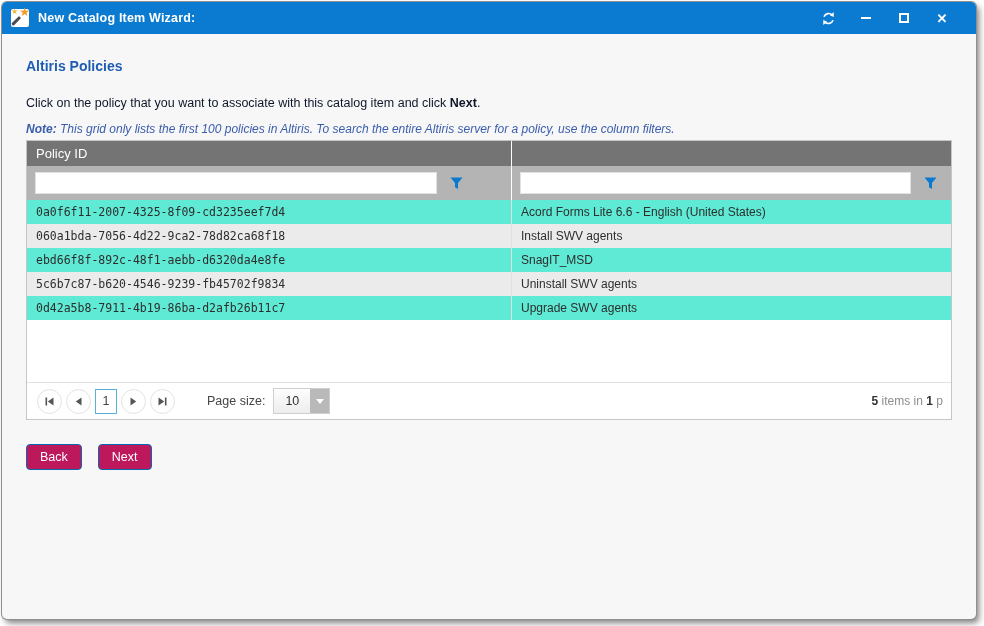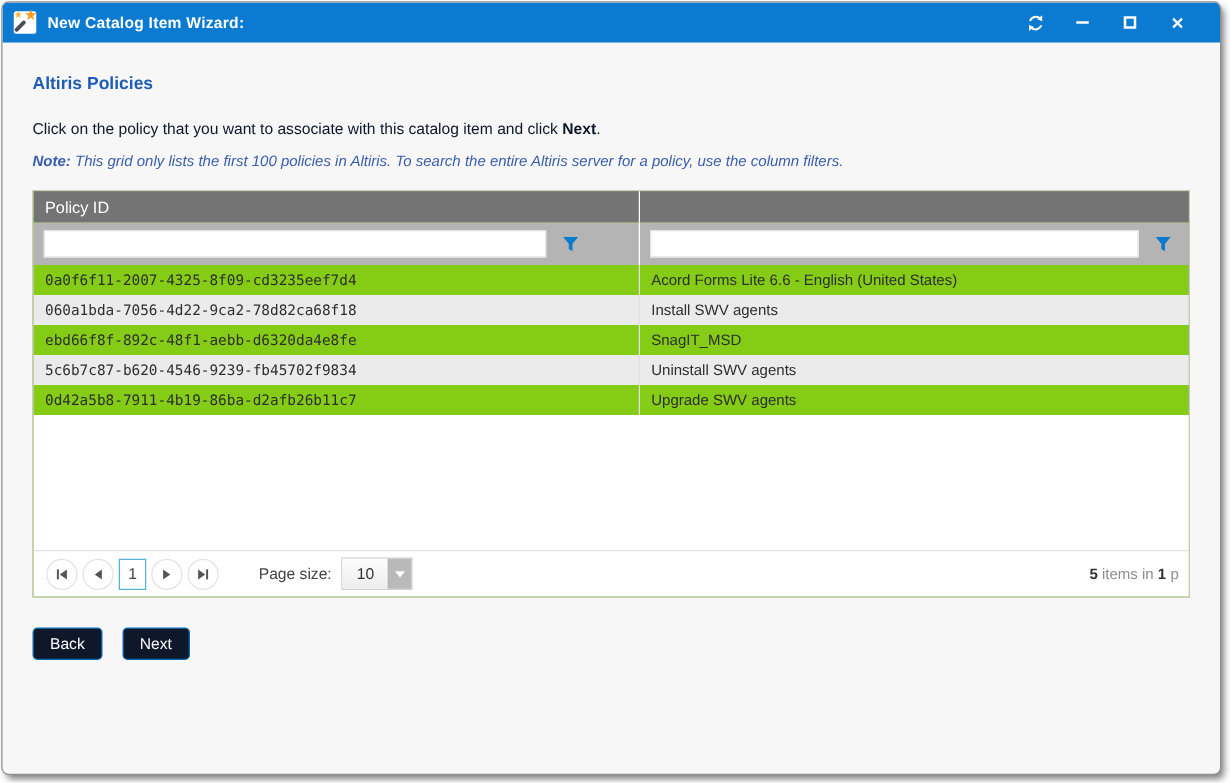--- a/index.html
+++ b/index.html
@@ -30,21 +30,21 @@
 
   
   .content { padding:0 24px; }
   .page-title { color:#1f5cb3; font-size:14px; font-weight:bold; margin-top:24px; }
   .instruction { margin-top:22px; font-size:12.5px; color:#0f172a; }
   .note { margin-top:12px; font-size:12px; font-style:italic; color:#3a5dac; }
   .note b { font-weight:bold; }
 
   
   .grid {
-    margin-top:16px; height:326px; background:#84cc16;
+    margin-top:4px; height:280px; background:#5eead4;
     border:1px solid #c6c6c6; display:flex; flex-direction:column;
   }
   .grid-header { display:flex; height:25px; background:#747474; }
   .gh-cell { color:#fff; font-size:13px; display:flex; align-items:center; padding-left:9px; }
   .gh-cell.col1 { width:485px; border-right:1px solid #fff; }
   .gh-cell.col2 { flex:1; }
 
   .filter-row { display:flex; height:34px; background:#b4b4b4; }
   .f-cell { display:flex; align-items:center; padding:0 8px; }
   .f-cell.col1 { width:485px; border-right:1px solid #fff; padding-right:48px; }
@@ -78,21 +78,21 @@
   .page-size-dd { margin-left:8px; display:flex; border:1px solid #cfcfcf; height:26px; cursor:pointer; }
   .page-size-value { width:36px; background:linear-gradient(#fdfdfd,#ededed); display:flex; align-items:center; justify-content:center; font-size:12.5px; color:#333;text-align:right; }
   .page-size-arrow { width:19px; background:#b9b9b9; display:flex; align-items:center; justify-content:center; }
   .page-size-arrow .tri { width:0; height:0; border-left:4px solid transparent; border-right:4px solid transparent; border-top:5px solid #fff; }
   .items-summary { margin-left:auto; font-size:12px; color:#8d8d8d; white-space:nowrap; }
   .items-summary b { color:#333; font-weight:bold; }
 
   
   .footer-btns { display:flex; gap:16px; margin-top:24px; padding-bottom:20px; }
   .nav-btn {
-    background:#0f172a; color:#fff; font-size:12.5px; font-family:"Liberation Sans",sans-serif;
+    background:#be185d; color:#fff; font-size:12.5px; font-family:"Liberation Sans",sans-serif;
     border:1px solid #0868b2; border-radius:4px; padding:5px 13px; min-width:46px; cursor:pointer;
   }
 </style>
 </head>
 <body>
 
 <div class="window">
 
   <div class="titlebar">
     <div class="app-icon">

